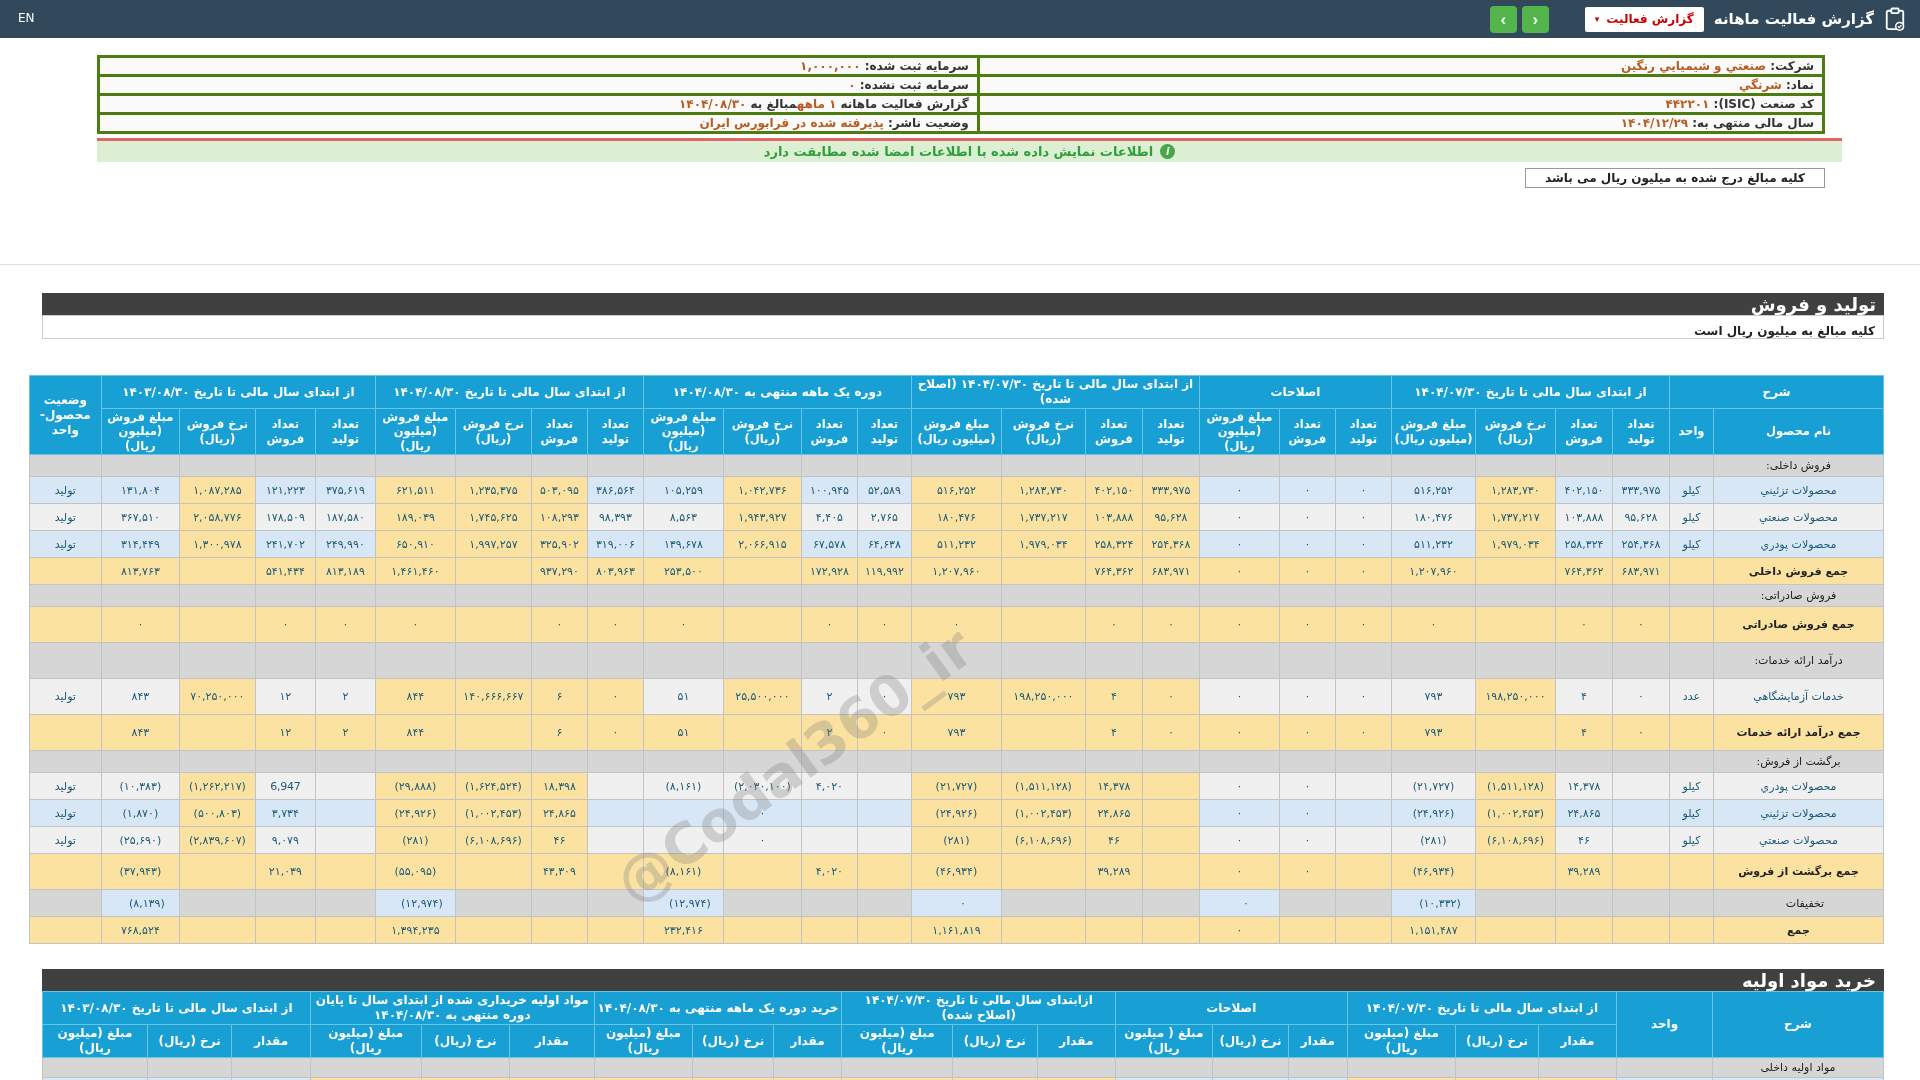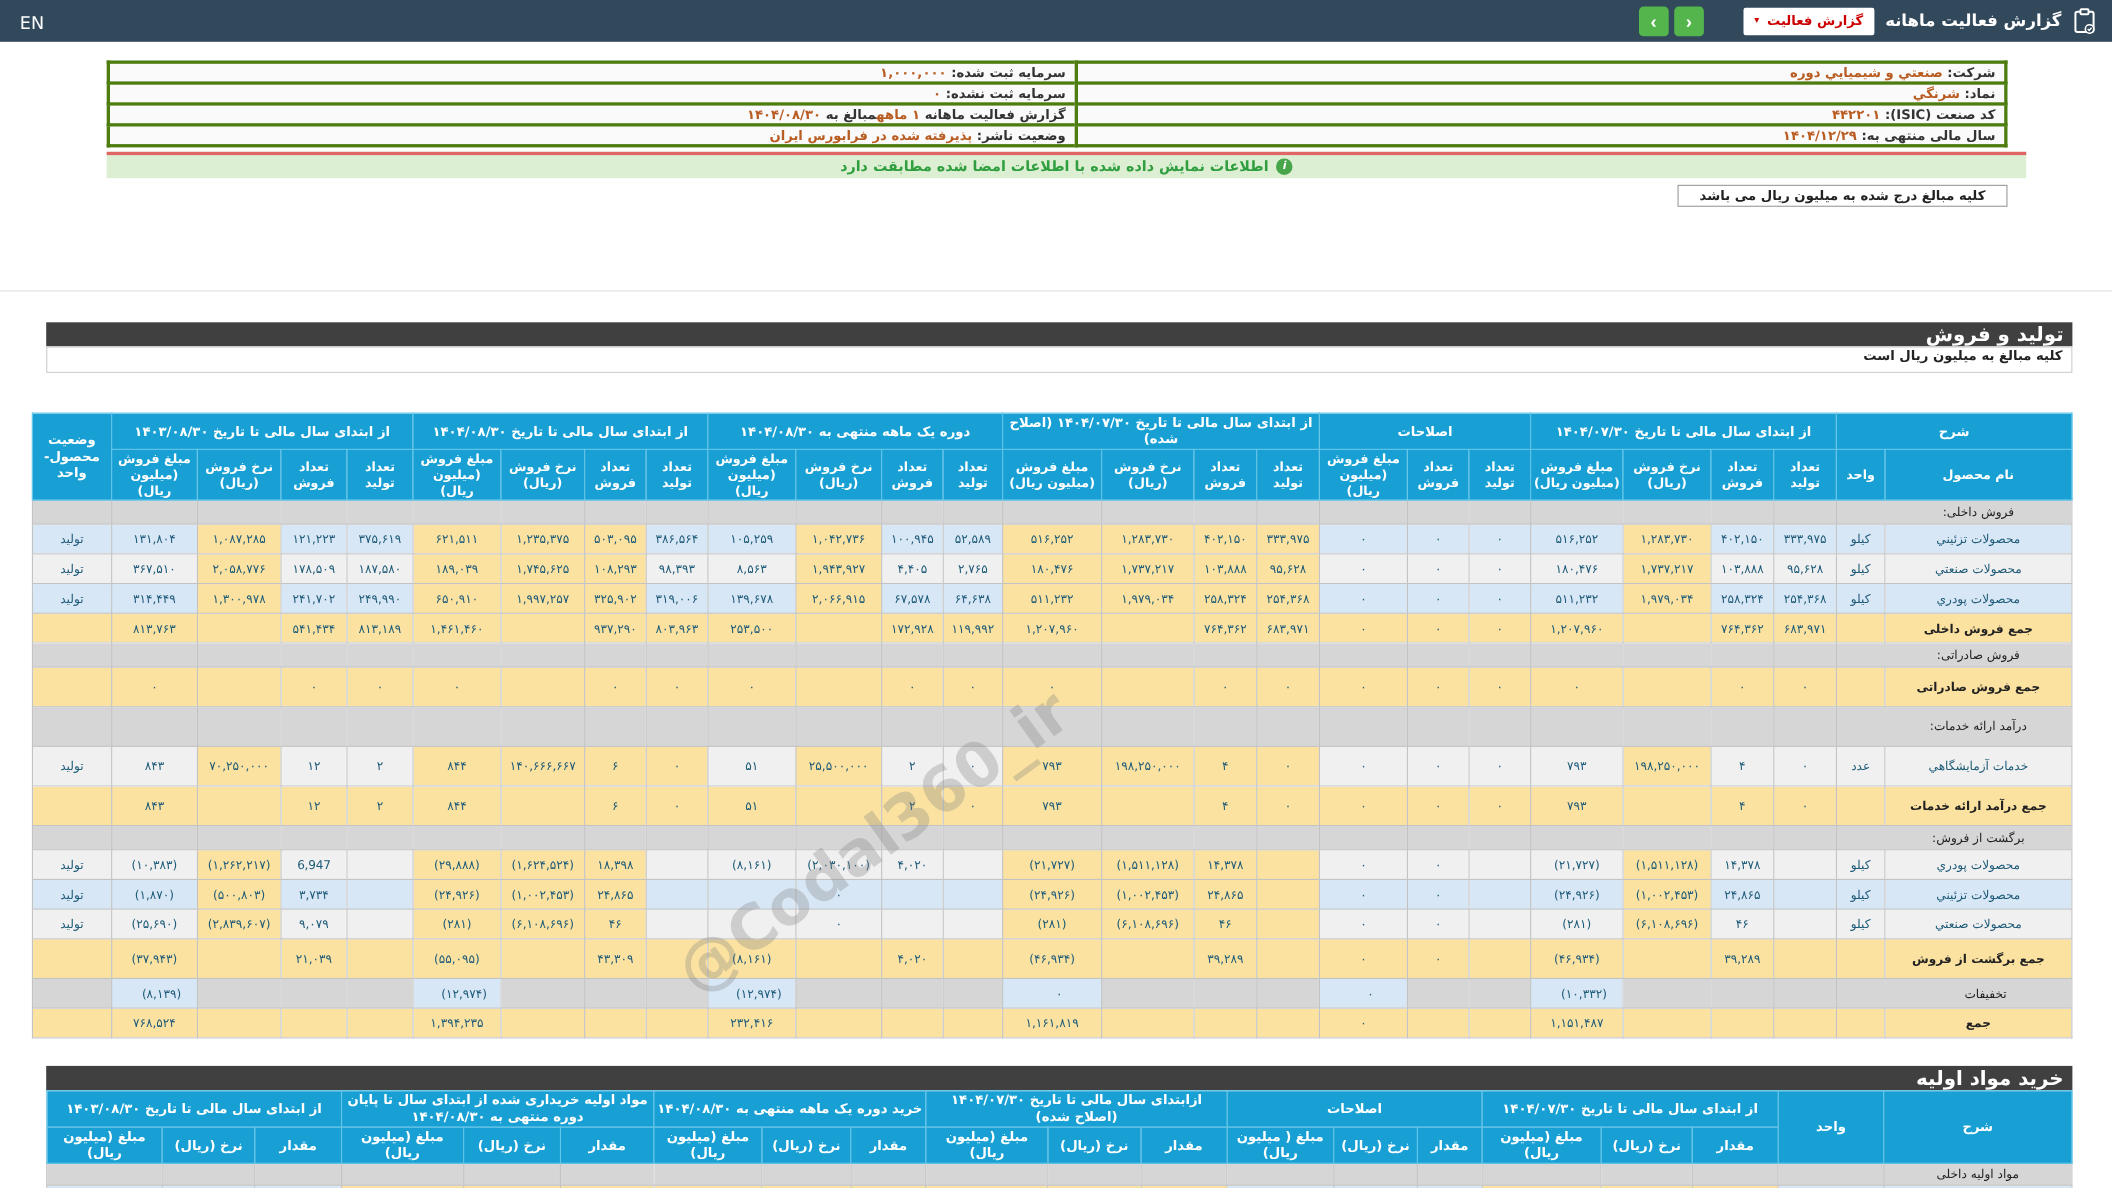--- a/index.html
+++ b/index.html
@@ -10,21 +10,21 @@
     padding:0 14px; position:relative; }
   .clip-icon { width:22px; height:24px; flex:0 0 auto; }
   .topbar-title { color:#fff; font-size:15px; font-weight:bold; margin:0 10px; }
   .dropdown { background:#fff; height:25px; padding:0 10px; display:flex; align-items:center;
     gap:7px; font-size:12px; font-weight:bold; color:#cc0000; border-radius:2px; cursor:pointer; }
   .caret { font-size:9px; color:#cc0000; }
   .navs { margin-right:36px; display:flex; gap:5px; direction:ltr; }
   .nav-btn { width:27px; height:27px; background:#53b54b; border:none; border-radius:4px;
     color:#fff; font-size:17px; font-weight:bold; display:flex; align-items:center;
     justify-content:center; cursor:pointer; line-height:1; }
-  .en-link { position:absolute; left:18px; top:11px; color:#fff; font-size:16px; cursor:pointer; }
+  .en-link { position:absolute; left:18px; top:11px; color:#fff; font-size:12px; cursor:pointer; }
   
   .info-wrap { margin:17px 95px 0 97px; }
   .info-table { width:100%; border-collapse:collapse; }
   .info-table td { border:3px solid #4d7c0f; background:#fafafa; height:19px;
     font-size:12px; color:#333; padding:0 8px; }
   .info-table td.r { width:49%; }
   .info-table td.l { width:51%; }
   .lb { font-weight:bold; }
   .vl { color:#b85c22; font-weight:bold; }
   .vl-ltr { direction:ltr; unicode-bidi:embed; }
@@ -39,21 +39,21 @@
   .unit-box { margin:6px 95px 0; width:300px; height:20px; border:1px solid #9a9a9a;
     background:#fff; display:flex; align-items:center; justify-content:center;
     font-size:12px; font-weight:bold; color:#222; }
   .divider { height:1px; background:#e0e0e0; margin-top:76px; }
   
   .main { margin:0 36px 0 42px; position:relative; }
   .bluebar { height:22px; background:#404040; color:#fff; font-weight:bold; font-size:18px;
     display:flex; align-items:center; padding:1px 8px; margin-top:28px; }
   .bluebar.second { margin-top:25px;text-align:center; }
   .note-row { height:24px; border:1px solid #ccc; background:#fff; display:flex;
-    align-items:flex-start; padding:0 8px; font-size:12px; font-weight:bold; color:#222; }
+    align-items:flex-end; padding:0 8px; font-size:12px; font-weight:bold; color:#222; }
   table.grid { border-collapse:collapse; table-layout:fixed; width:100%; margin-top:36px; }
   table.grid.raw { margin-top:0; }
   table.grid thead th { background:#18a0d4; color:#fff; font-weight:bold; font-size:12px;
     border:1px solid #67c5e8; padding:1px 2px; line-height:1.25; text-align:center; }
   table.grid thead tr.subh th { font-size:11.5px; }
   table.grid td { border:1px solid #c3c3c3; font-size:11px; color:#1d5a78; text-align:center;
     padding:1px 3px; overflow:hidden; line-height:1.2; }
   td.num { direction:ltr; letter-spacing:-0.2px; }
   td.lblc { text-align:right; color:#333; font-size:12px; padding-right:6px; direction:rtl; }
   tr.sec td { background:#d6d6d6; }
@@ -99,21 +99,21 @@
     <button class="nav-btn">‹</button>
     <button class="nav-btn">›</button>
   </div>
   <span class="en-link">EN</span>
 </div>
 
 <div class="info-wrap">
   <table class="info-table">
     <tbody id="info-body">
         <tr>
-          <td class="r"><span class="lb">شرکت: </span><span class="vl vl-ltr">صنعتي و شيميايي دوره</span></td>
+          <td class="r"><span class="lb">شرکت: </span><span class="vl vl-ltr">صنعتي و شيميايي رنگين</span></td>
           <td class="l"><span class="lb">سرمایه ثبت شده: </span><span class="vl">۱,۰۰۰,۰۰۰</span></td>
         </tr>
         <tr>
           <td class="r"><span class="lb">نماد: </span><span class="vl vl-ltr">شرنگي</span></td>
           <td class="l"><span class="lb">سرمایه ثبت نشده: </span><span class="vl">۰</span></td>
         </tr>
         <tr>
           <td class="r"><span class="lb">کد صنعت (ISIC): </span><span class="vl vl-ltr">۴۴۲۲۰۱</span></td>
           <td class="l"><span class="lb">گزارش فعالیت ماهانه </span><span class="vl">۱ ماهه</span><span class="lb">مبالغ به </span><span class="vl">۱۴۰۴/۰۸/۳۰</span></td>
         </tr>

